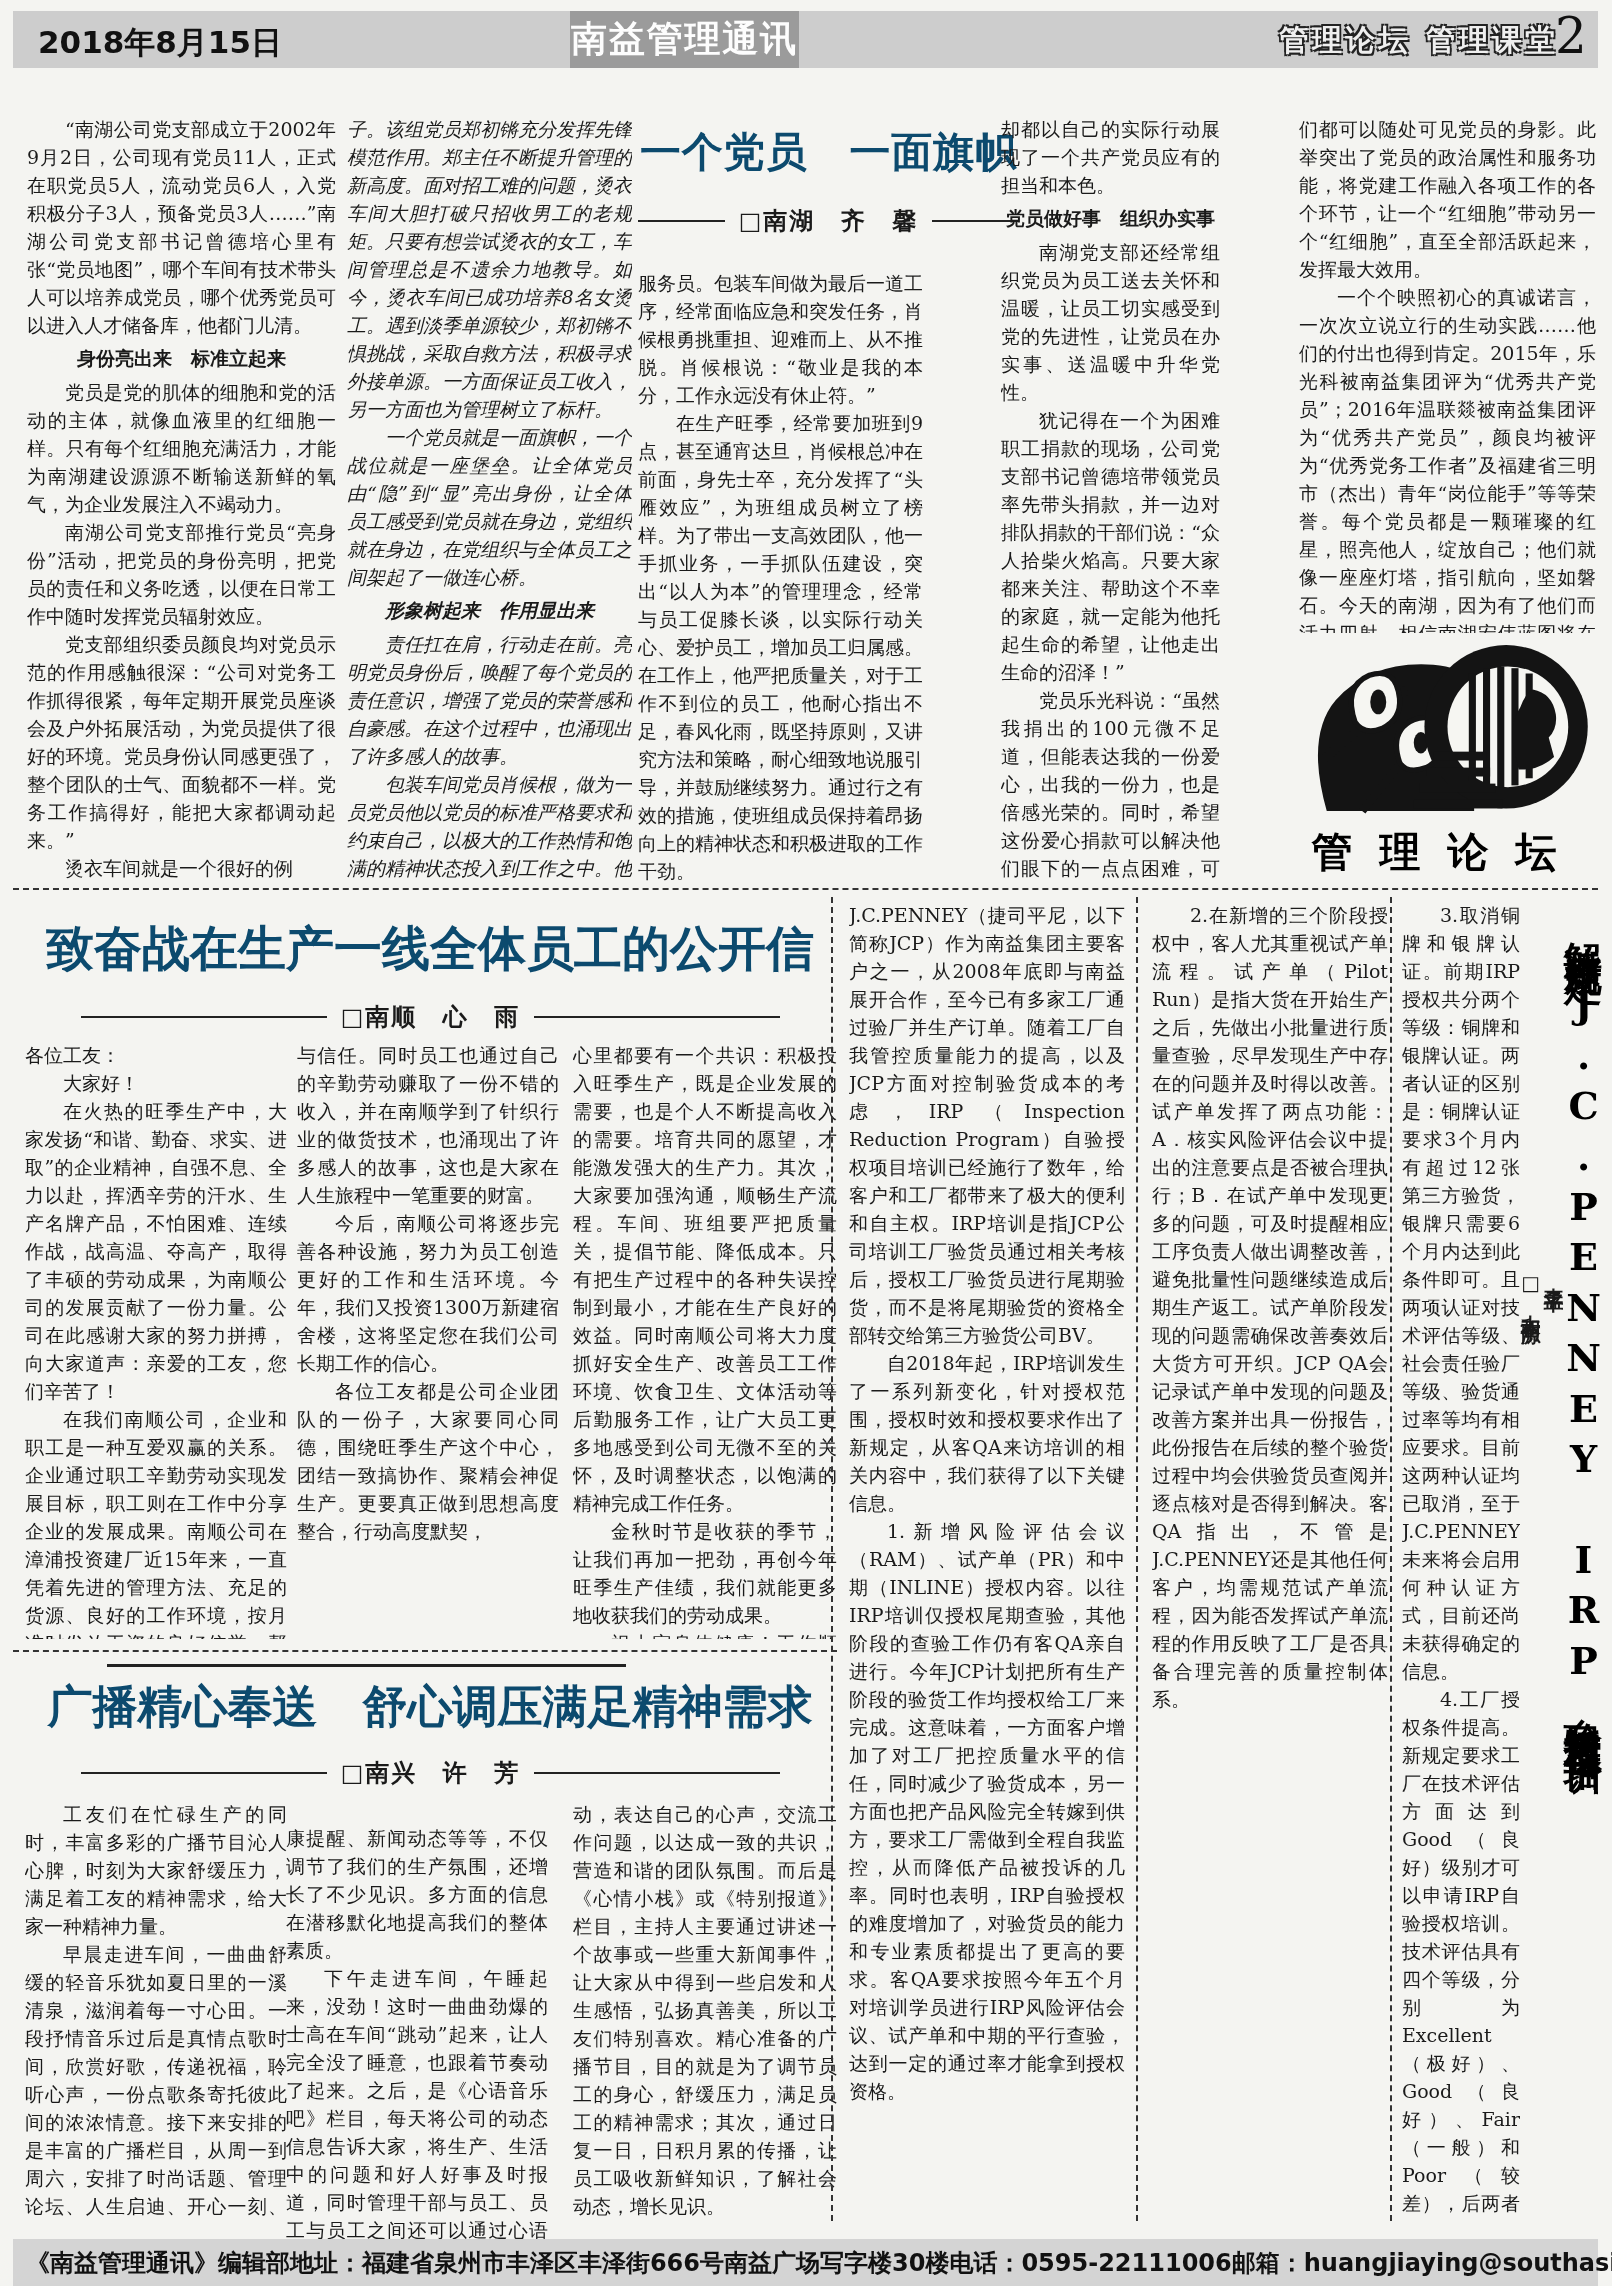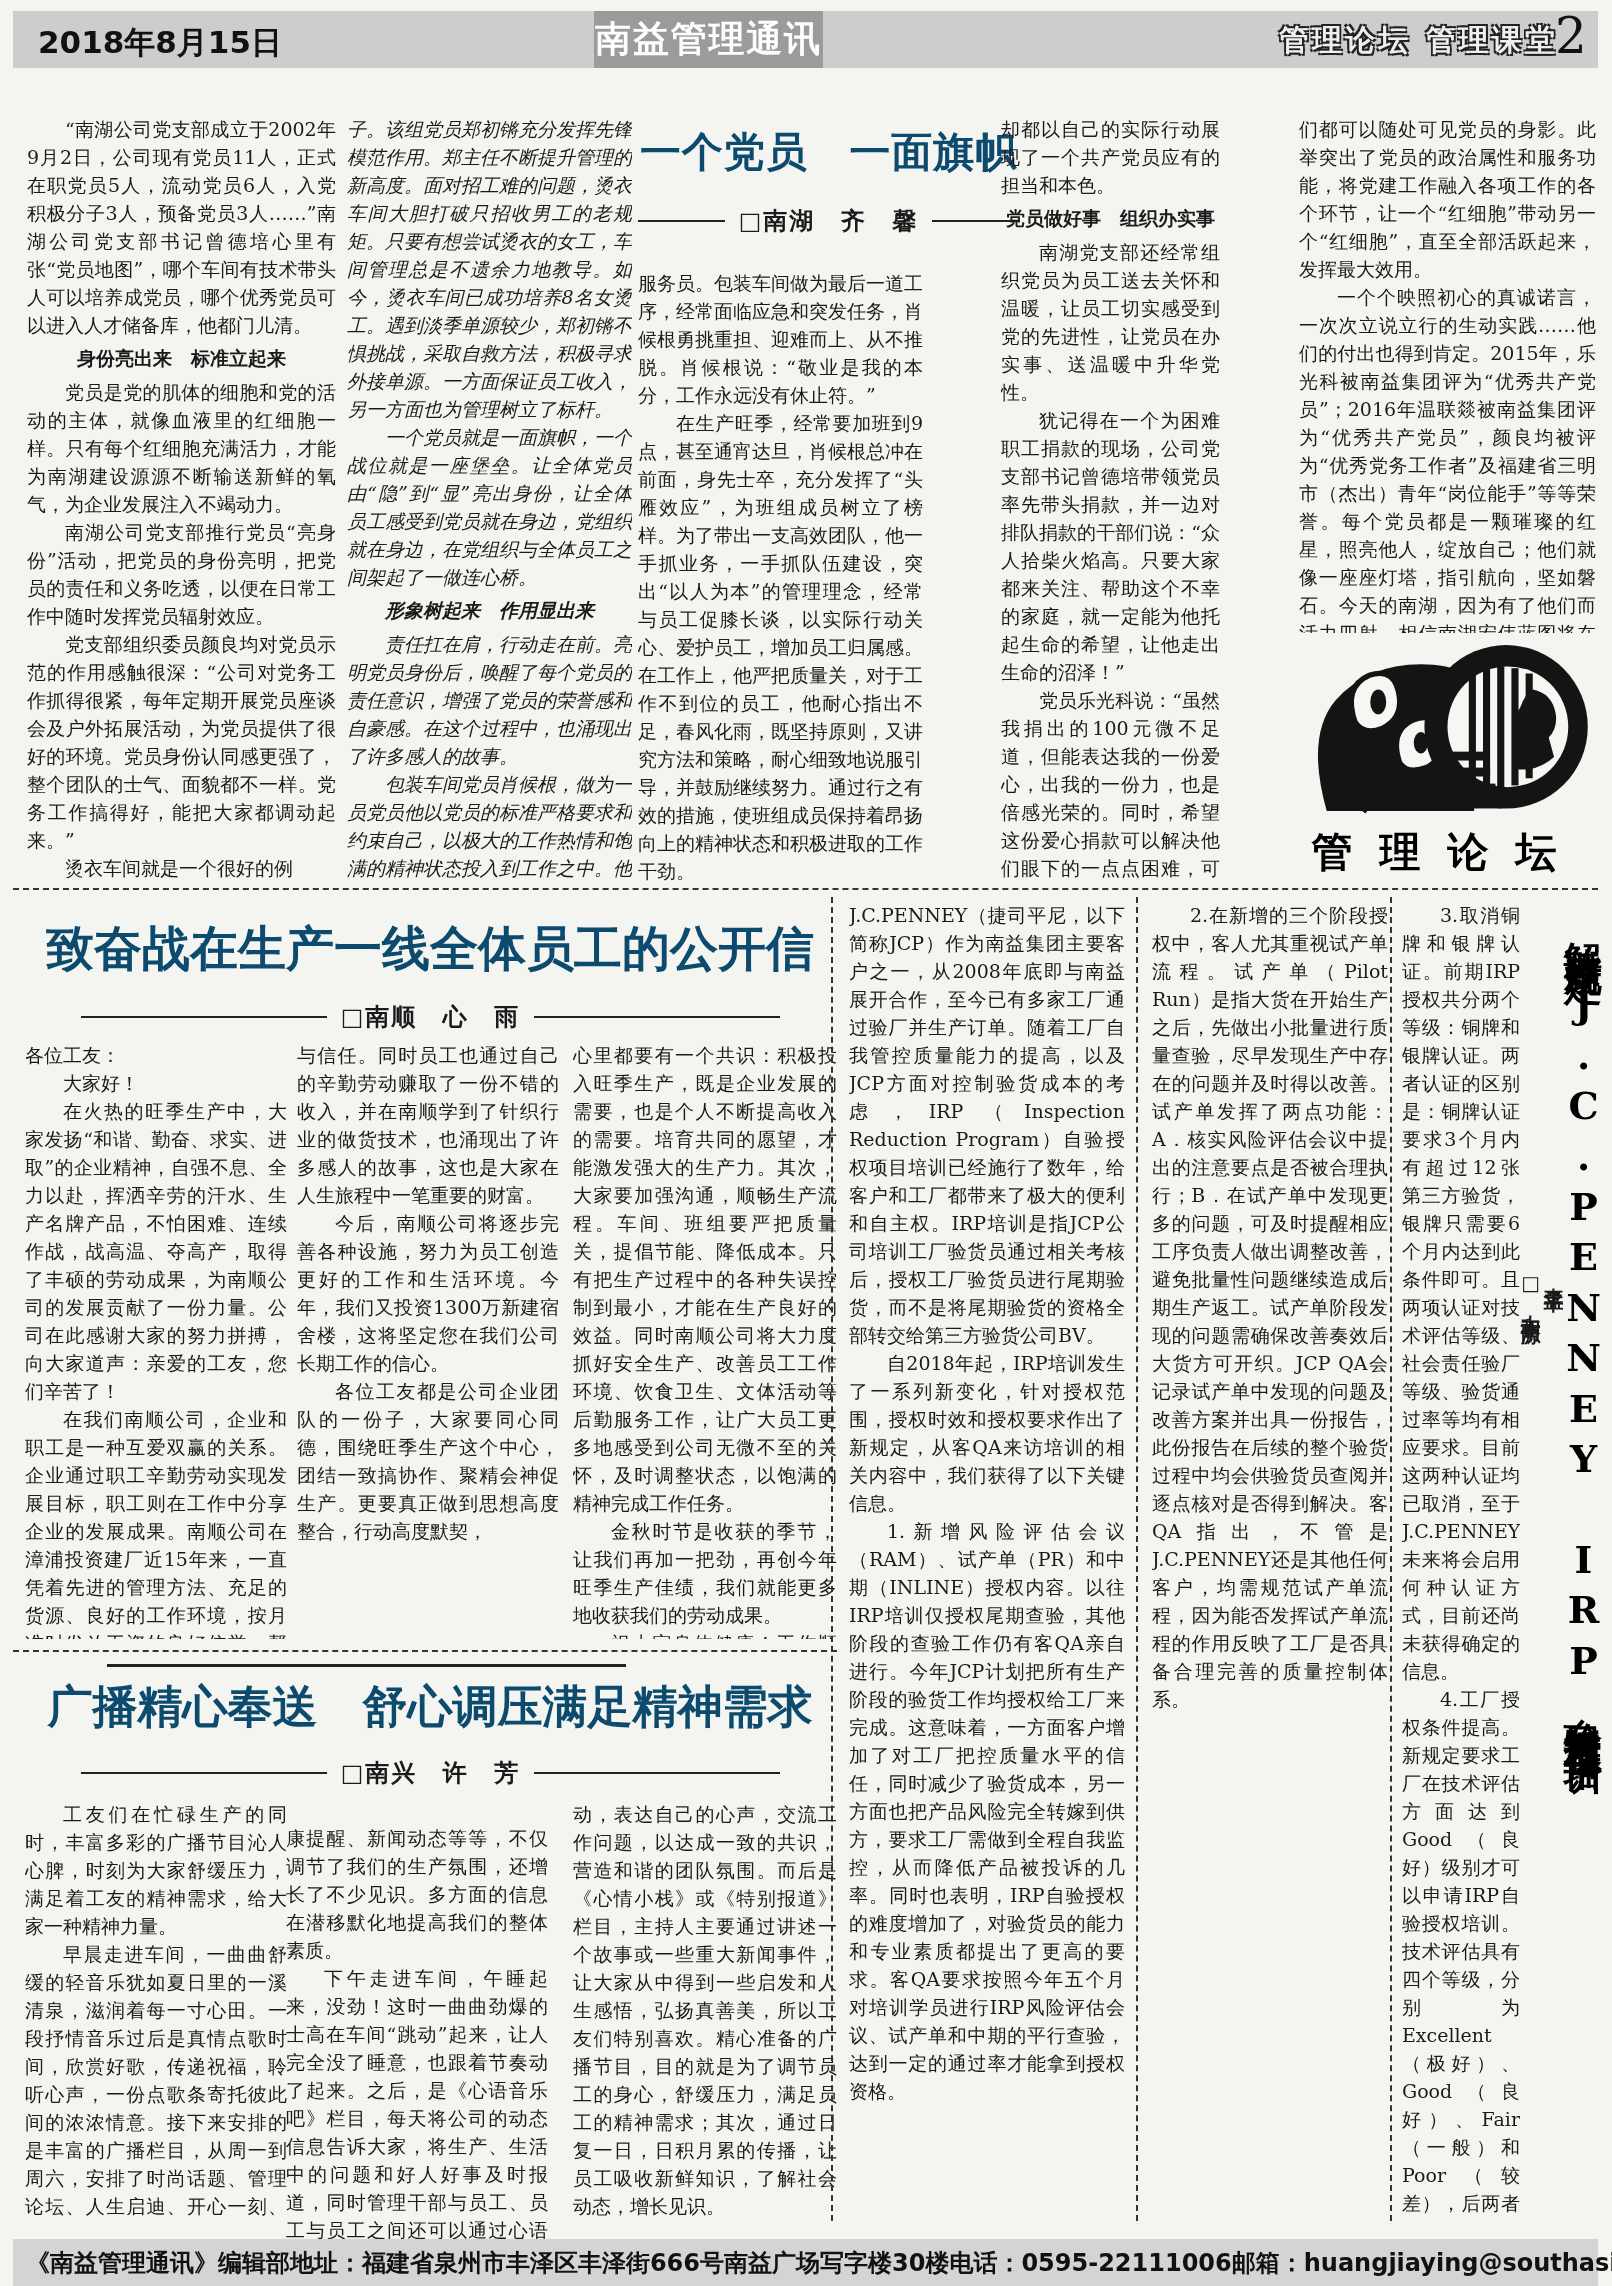--- a/index.html
+++ b/index.html
@@ -7,21 +7,21 @@
     width:1612px;height:2286px;position:relative;background:#f4f4f1;
     font-family:"DejaVu Serif","Liberation Serif",serif;color:#1a1a1a;
     overflow:hidden;
   }
   .abs{position:absolute;}
   
   .hdr-bar{left:13.4px;top:10.7px;width:1585px;height:57px;background:#cdcdcd;}
   .hdr-date{left:38px;top:21.5px;font-family:"DejaVu Sans","Liberation Sans",sans-serif;
     font-weight:bold;font-size:31px;color:#111;}
   .masthead-box{left:570px;top:10.7px;width:229px;height:57px;background:#9b9b9b;
-    display:flex;align-items:center;justify-content:center;margin-left:24px;}
+    display:flex;align-items:center;justify-content:center;}
   .masthead{color:#fdfdfd;font-size:36px;font-weight:bold;letter-spacing:1.8px;
     font-family:"DejaVu Serif",serif;}
   .hdr-sections{left:1279px;top:19.7px;font-size:29.6px;font-weight:bold;letter-spacing:3.6px;
     color:#efefef;font-family:"DejaVu Serif",serif;
     text-shadow:-1.8px -1.8px 0 #222,1.8px -1.8px 0 #222,-1.8px 1.8px 0 #222,1.8px 1.8px 0 #222;}
   .hdr-page{left:1555px;top:7.2px;font-size:50px;font-family:"DejaVu Serif",serif;color:#111;}
   
   .col{position:absolute;overflow:hidden;text-align:justify;}
   .col p.para{margin:0;text-indent:2em;}
   .col p.noind{margin:0;text-indent:0;}

